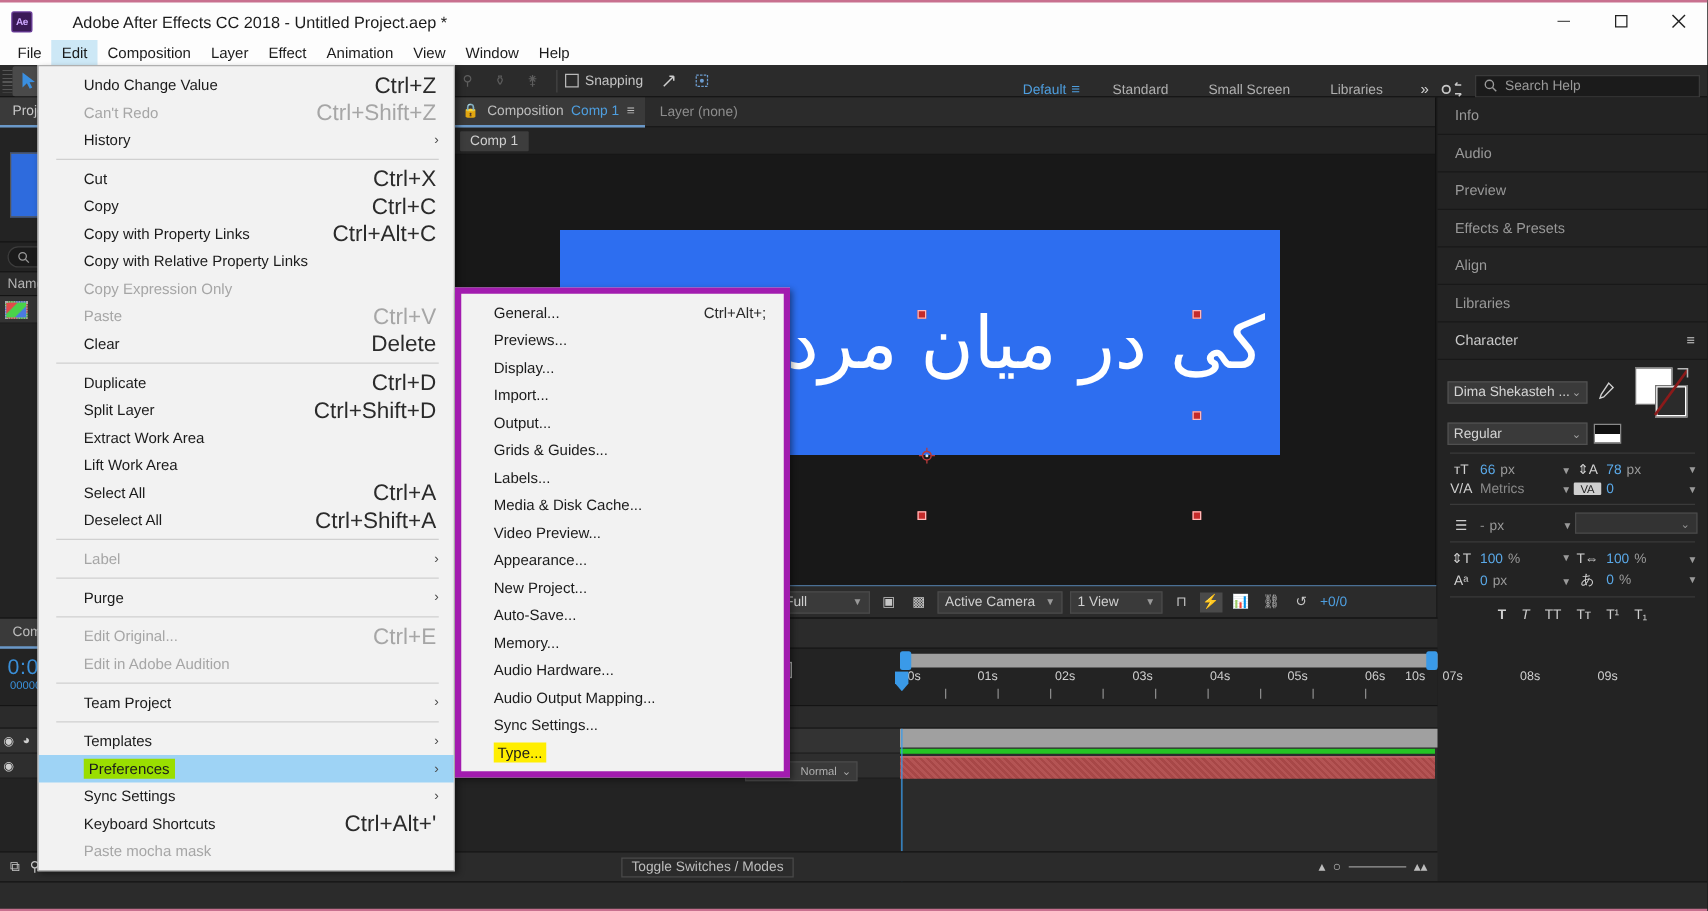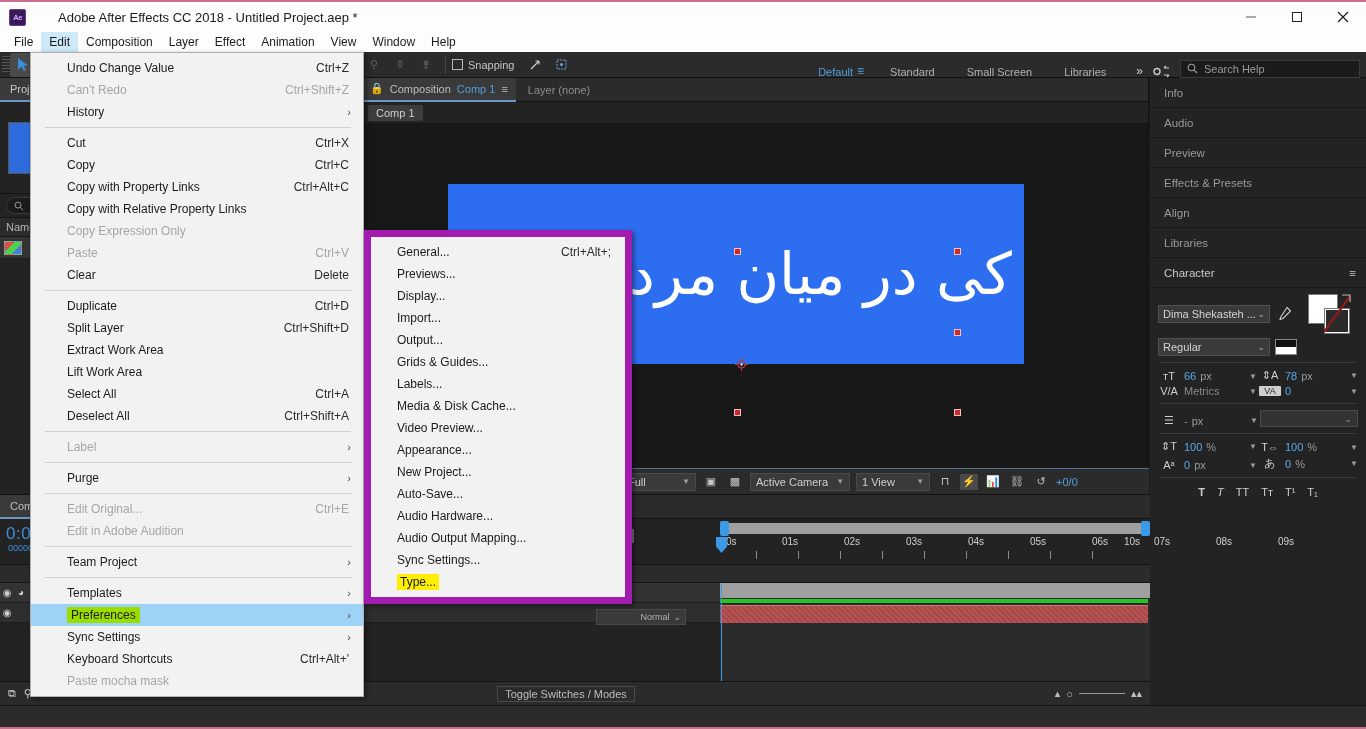--- a/index.html
+++ b/index.html
@@ -243,32 +243,32 @@
   .bb-pink{ position:absolute;left:0;bottom:0;width:1366px;height:2px;background:#c8708f;}
 
   
   .dropdown{
     position:absolute;left:30px;top:52px;width:334px;
     background:#f2f2f2;border:1px solid #b0b0b0;box-shadow:2px 2px 5px rgba(0,0,0,.45);
     padding:4px 0; z-index:50;
   }
   .mi{ height:22px;display:flex;align-items:center;padding:0 14px 0 36px;
      color:#1b1b1b;font-size:12px;position:relative;}
-  .mi .sc{ margin-left:auto;color:#2b2b2b;font-size:12px;}
+  .mi .sc{ margin-left:auto;color:#2b2b2b;font-size:18px;}
   .mi.disabled{ color:#a6a6a6;}
   .mi.disabled .sc{ color:#a6a6a6;}
   .mi .arrow{ position:absolute;right:12px;color:#4a4a4a;font-size:11px;}
   .mi.highlight{ background:#9ed3f5;}
   .mi .hl-text{ background:#9ade00; padding:1px 4px; }
   .mi-sep{ height:1px;background:#d0d0d0;margin:4px 12px 4px 14px;}
 
   
   .submenu{
     position:absolute;left:364px;top:230px;width:268px;
-    background:#f2f2f2;border:7px solid #a21caf;box-shadow:2px 2px 5px rgba(0,0,0,.45);
+    background:#f2f2f2;border:5px solid #a21caf;box-shadow:2px 2px 5px rgba(0,0,0,.45);
     padding:4px 0;z-index:60;
   }
   .smi{ height:22px;display:flex;align-items:center;padding:0 14px 0 26px;
      color:#1b1b1b;font-size:12px;}
   .smi .sc{ margin-left:auto;color:#2b2b2b;}
   .smi .hl-text{ background:#ffee00; padding:1px 3px; }
 </style>
 </head>
 <body>
 
@@ -854,20 +854,23 @@
     <div class="smi">
       <span>Appearance...</span>
     </div>
     <div class="smi">
       <span>New Project...</span>
     </div>
     <div class="smi">
       <span>Auto-Save...</span>
     </div>
     <div class="smi">
+      <span>Memory...</span>
+    </div>
+    <div class="smi">
       <span>Audio Hardware...</span>
     </div>
     <div class="smi">
       <span>Audio Output Mapping...</span>
     </div>
     <div class="smi">
       <span>Sync Settings...</span>
     </div>
     <div class="smi">
       <span class="hl-text">Type...</span>

